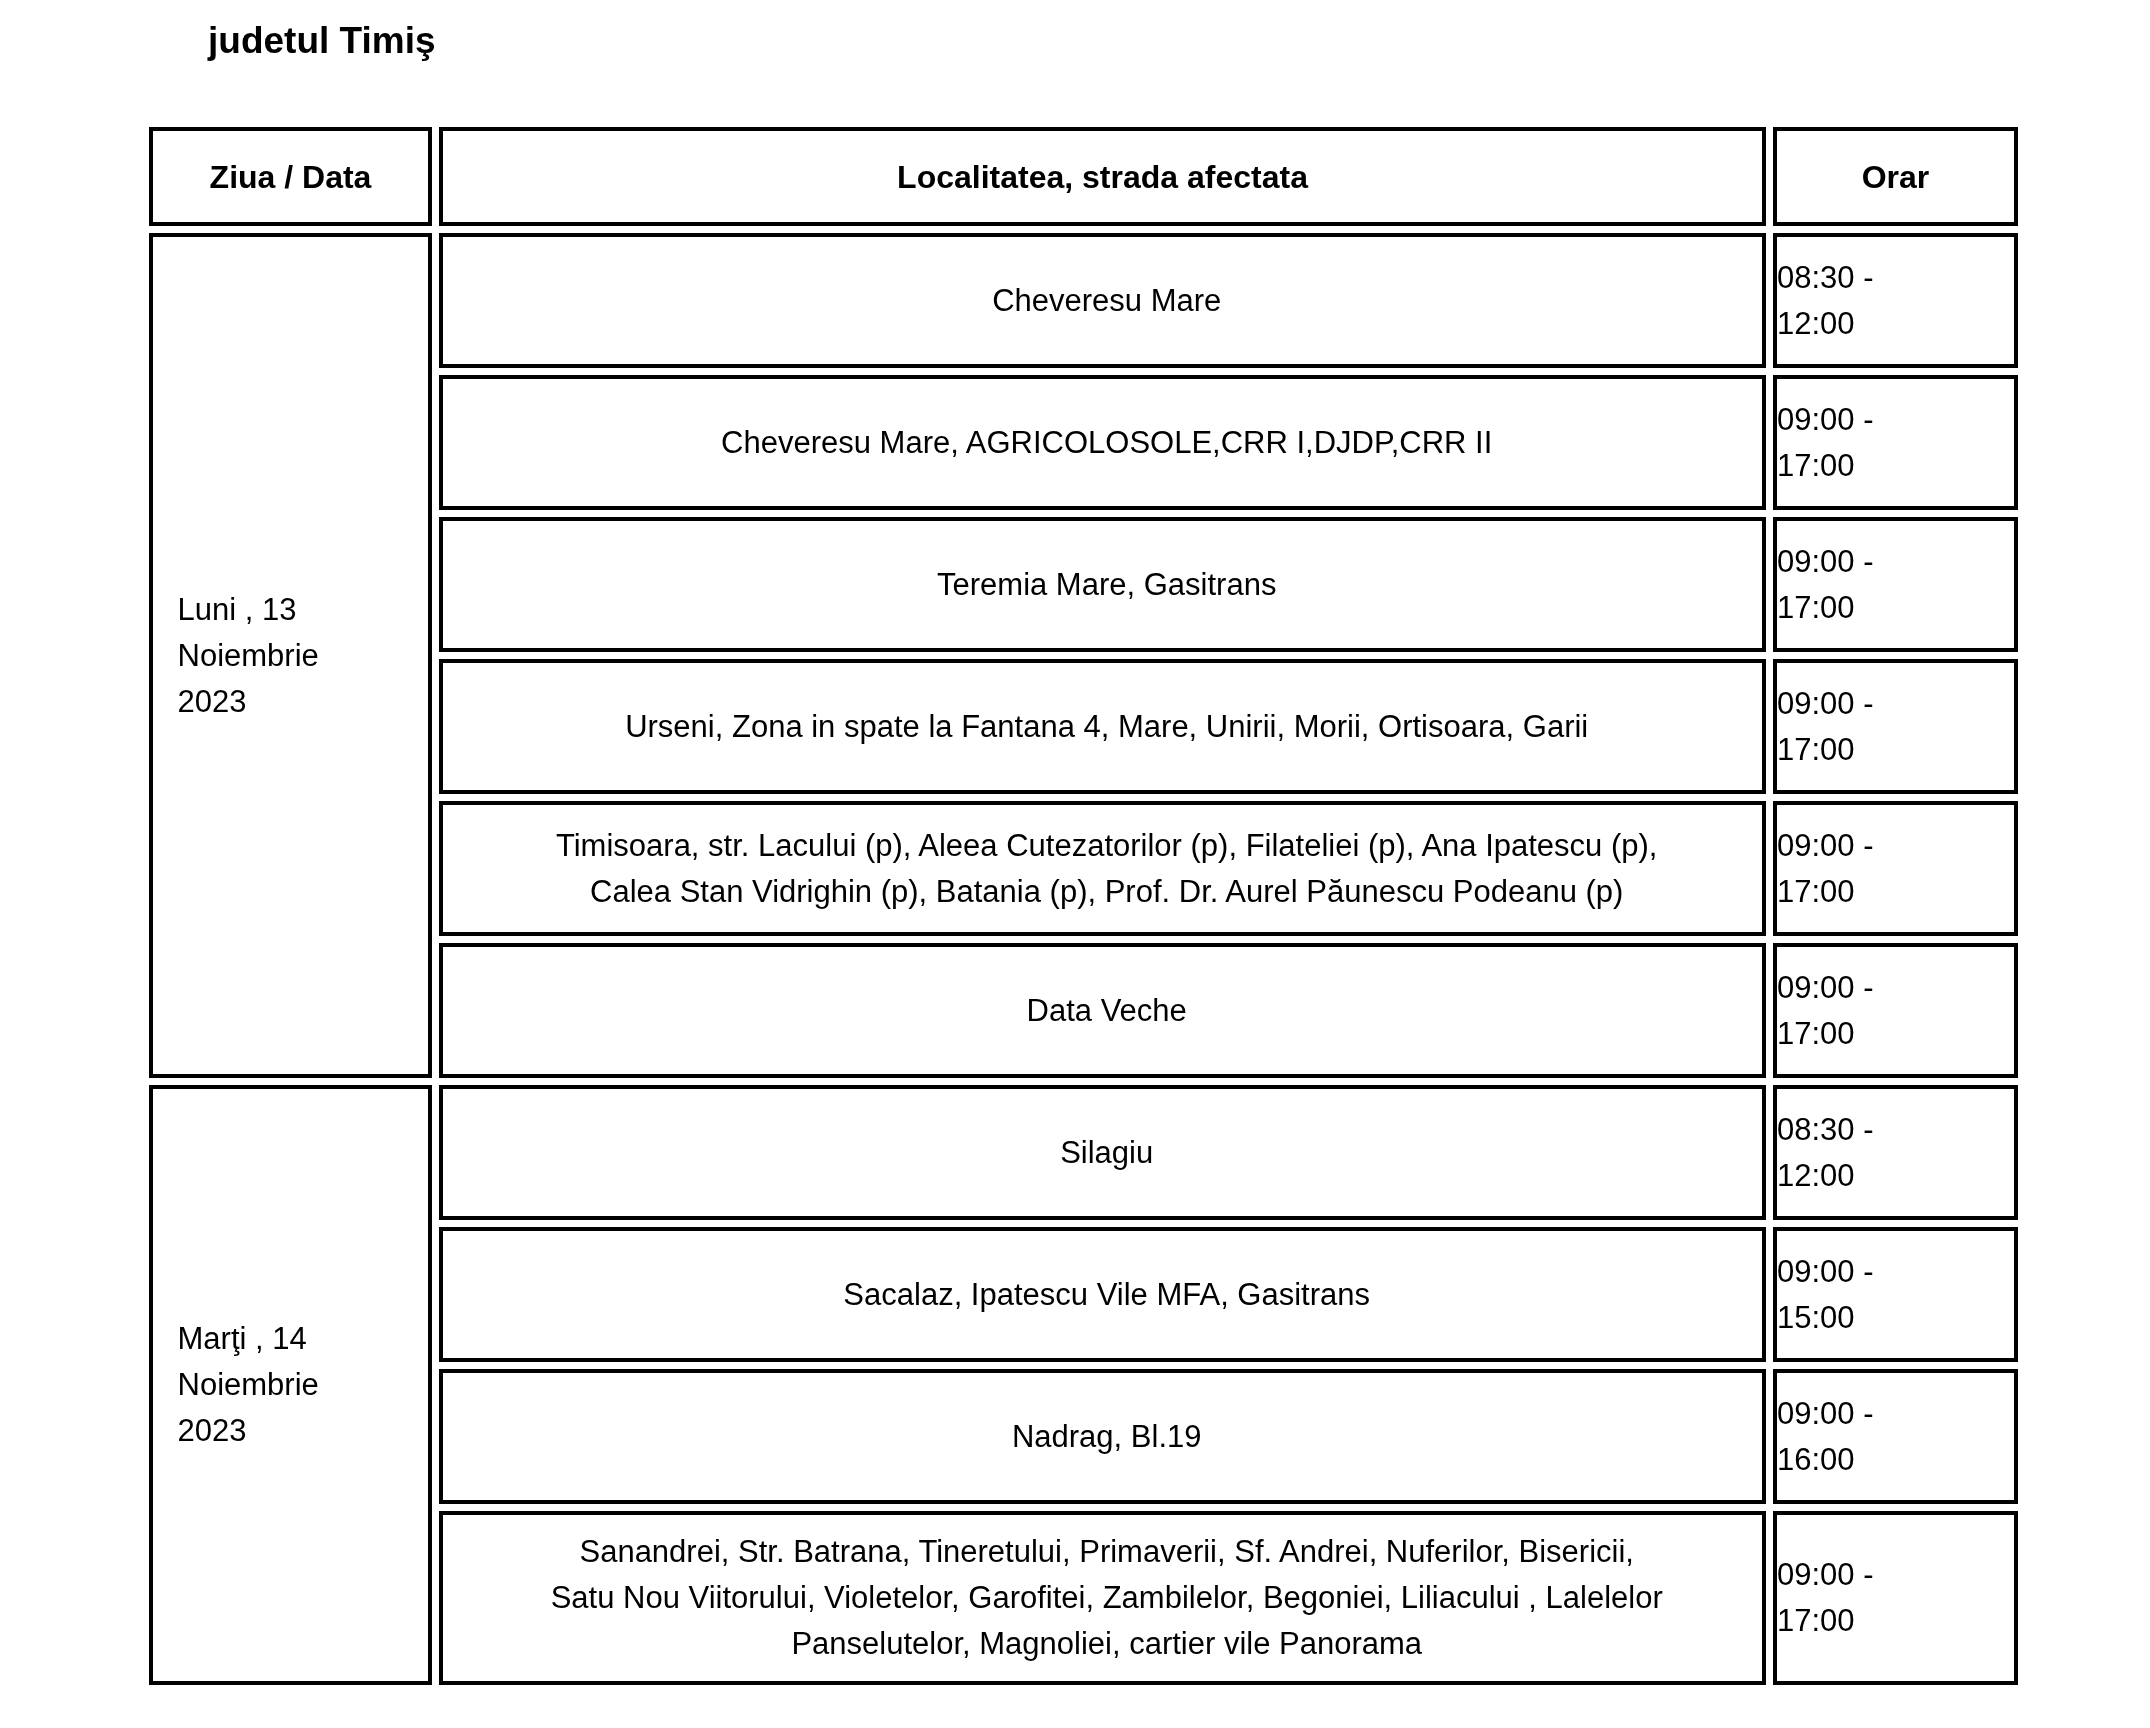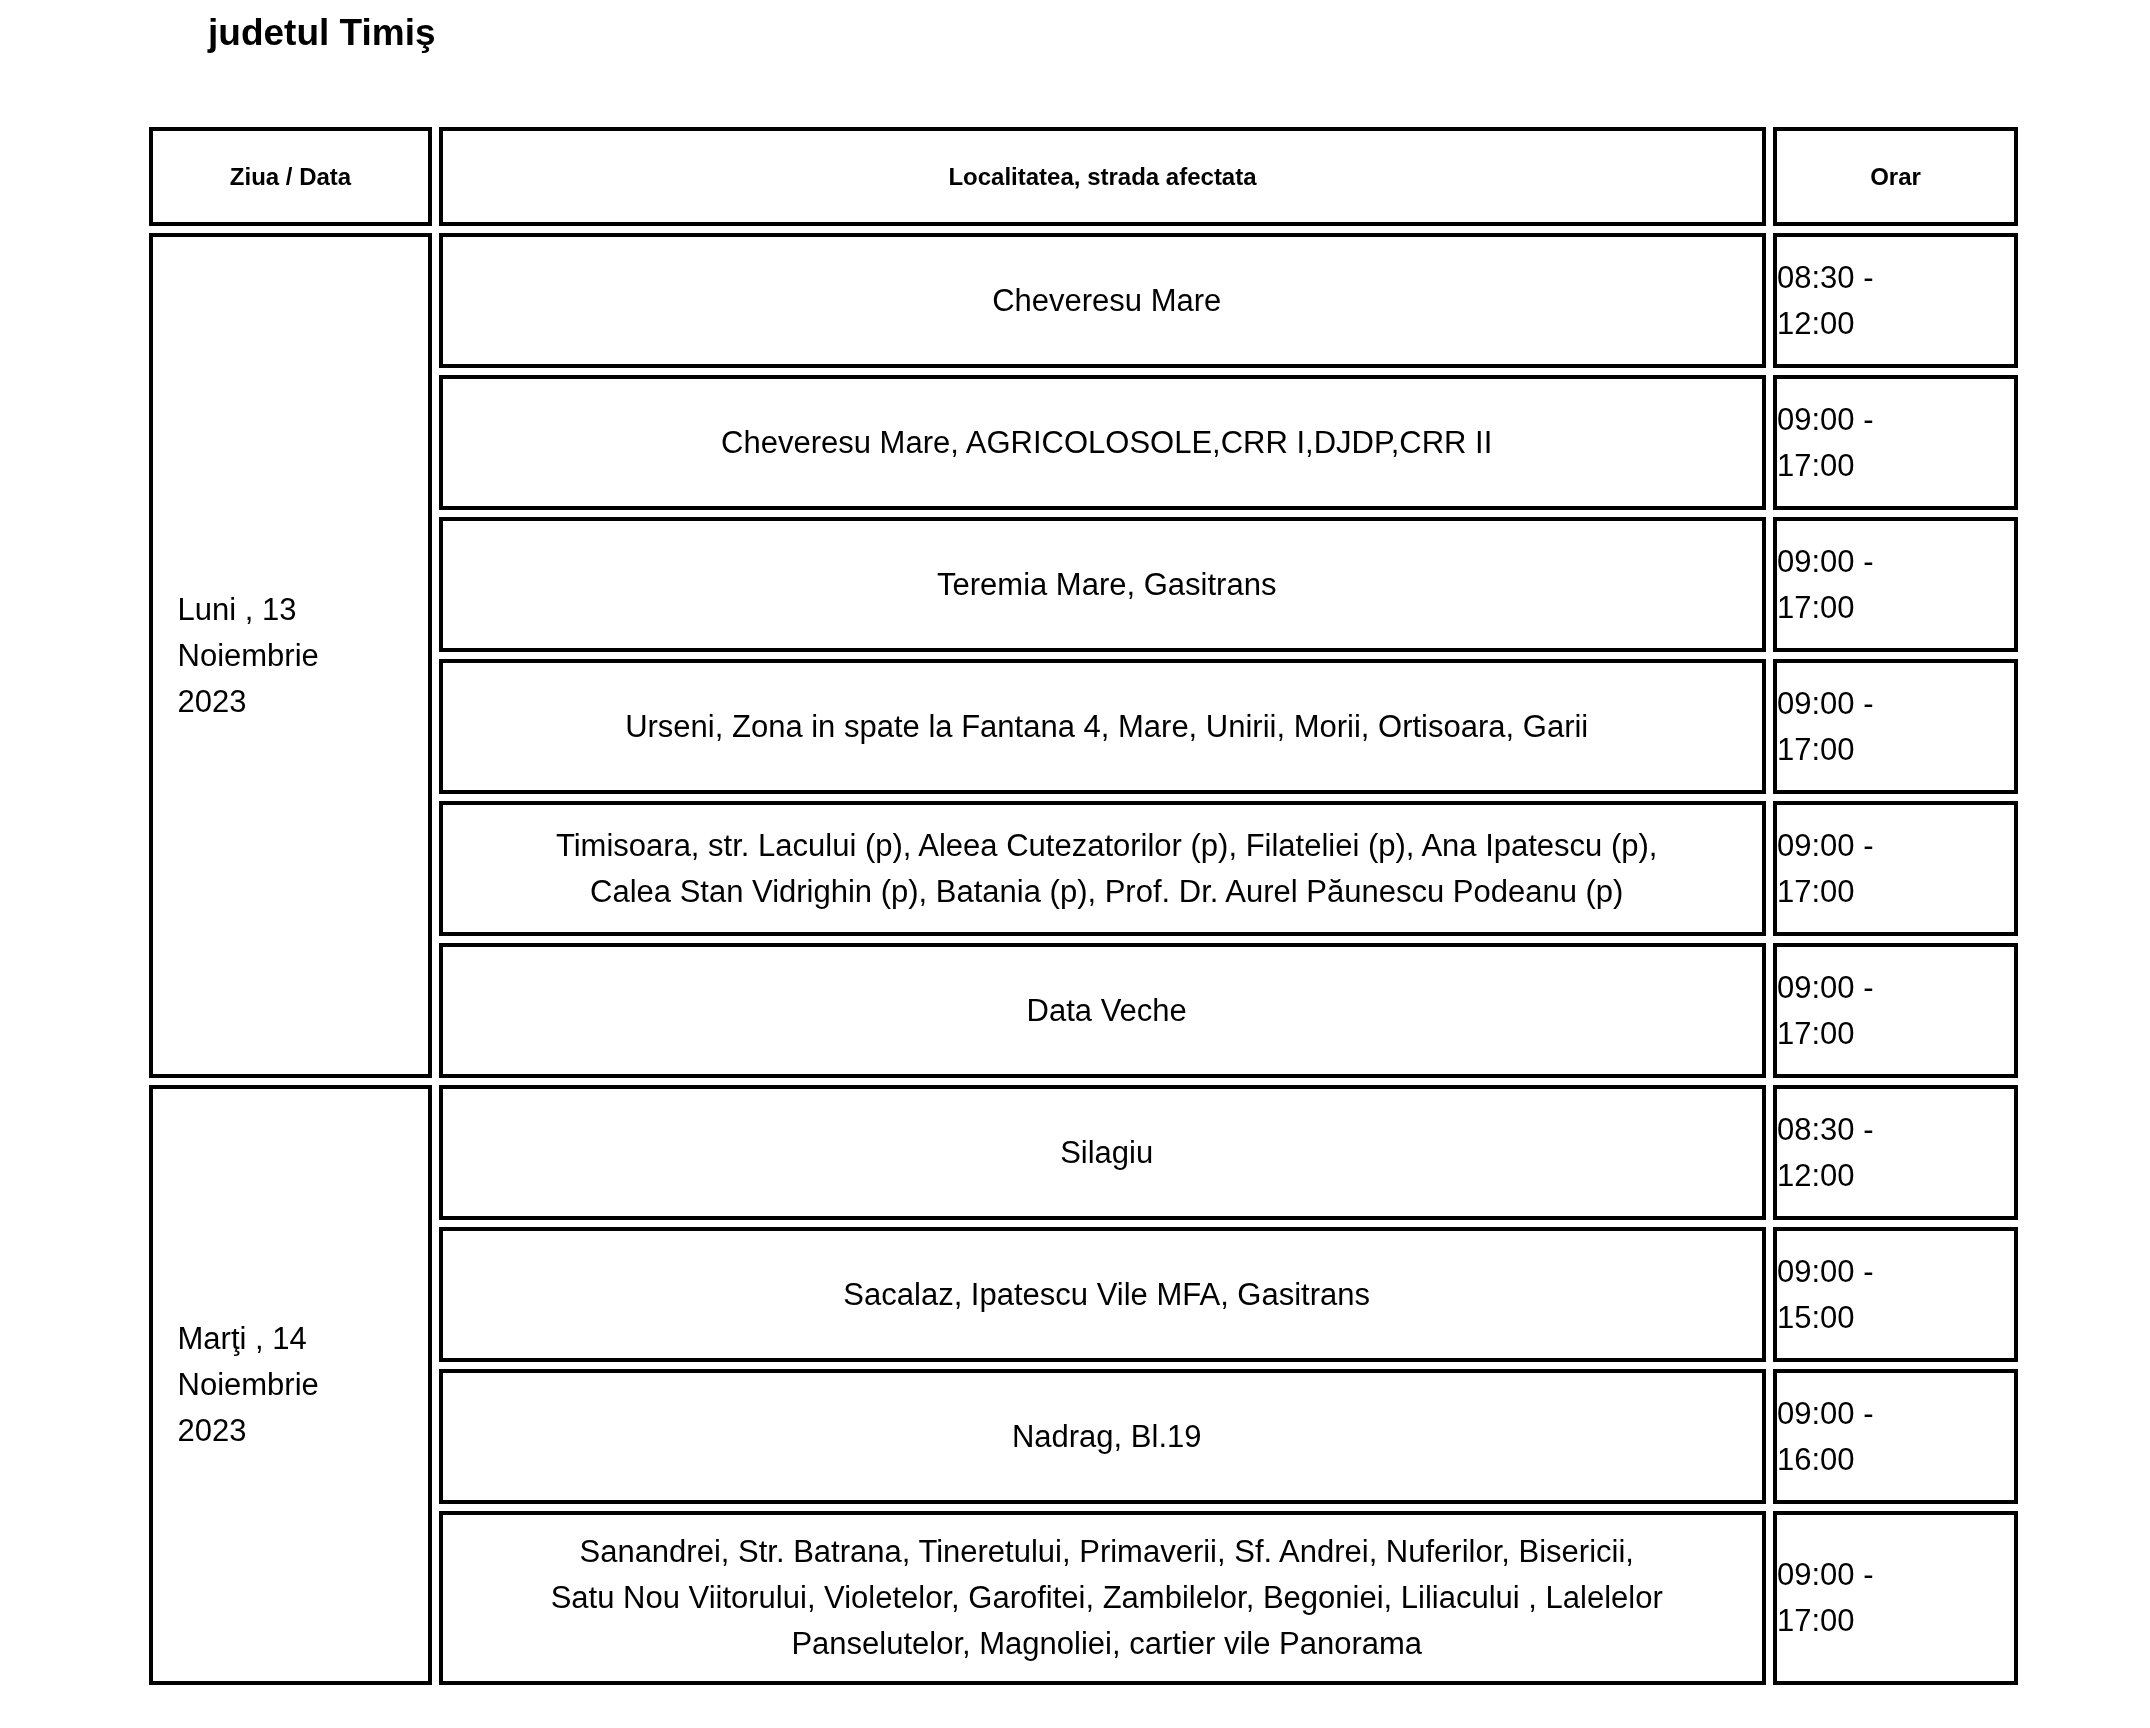--- a/index.html
+++ b/index.html
@@ -8,21 +8,21 @@
     height: 1729px;
     background: #ffffff;
     color: #000000;
     font-family: "Liberation Sans", "DejaVu Sans", sans-serif;
     position: relative;
     overflow: hidden;
   }
   .title {
     position: absolute;
     left: 208px;
-    top: 12px;
+    top: 20px;
     margin: 0;
     font-size: 37px;
     line-height: 42px;
     font-weight: bold;
     white-space: pre;
   }
   table.schedule {
     position: absolute;
     left: 142px;
     top: 120px;
@@ -37,21 +37,21 @@
     border: 4.2px solid #000000;
     background: #ffffff;
     box-sizing: border-box;
     vertical-align: middle;
     font-size: 31px;
     line-height: 46px;
     white-space: pre-line;
     overflow: hidden;
   }
   th {
-    font-size: 24px;
+    font-size: 32px;
     font-weight: bold;
     text-align: center;
     height: 99px;
     padding: 0 3.4px;
   }
   tr.r    { height: 135px; }
   tr.tall { height: 174px; padding-left: 36px; }
   td.loc  { text-align: center;  padding: 0 3.4px 0 11.8px; }
   td.orar { padding: 0; }
   td.day  { text-align: left;  padding: 0 3.4px 0 24.5px; }

